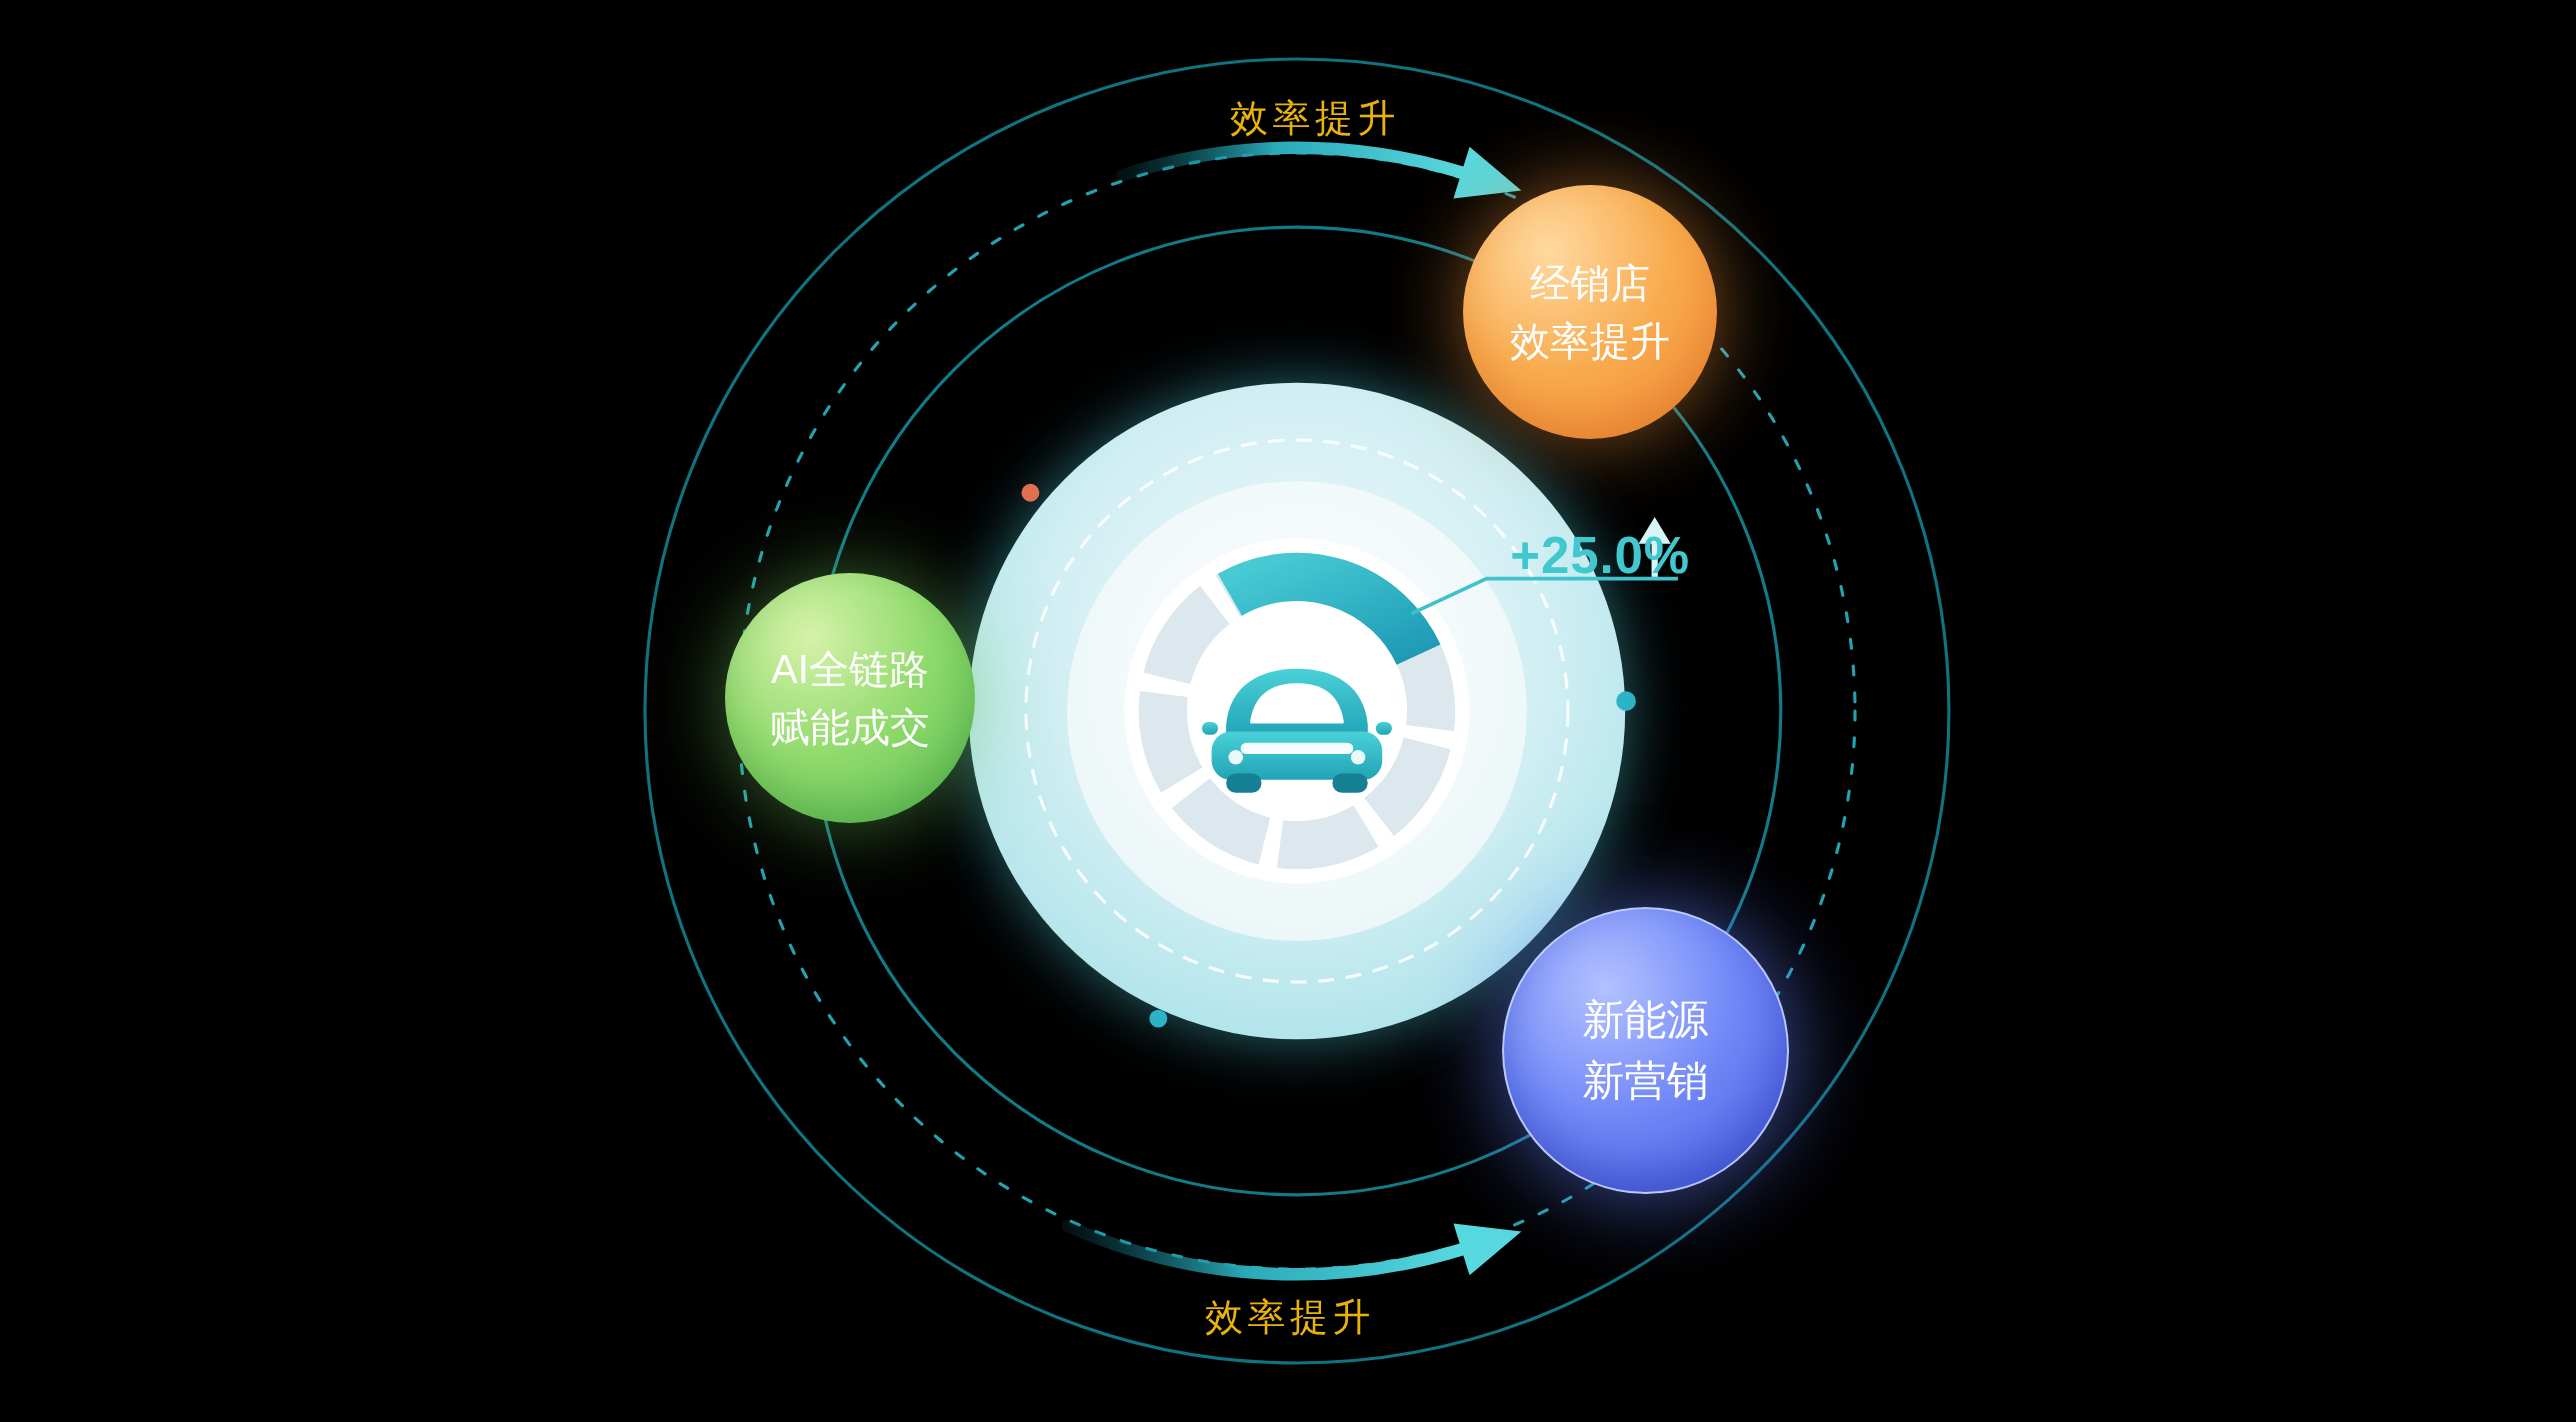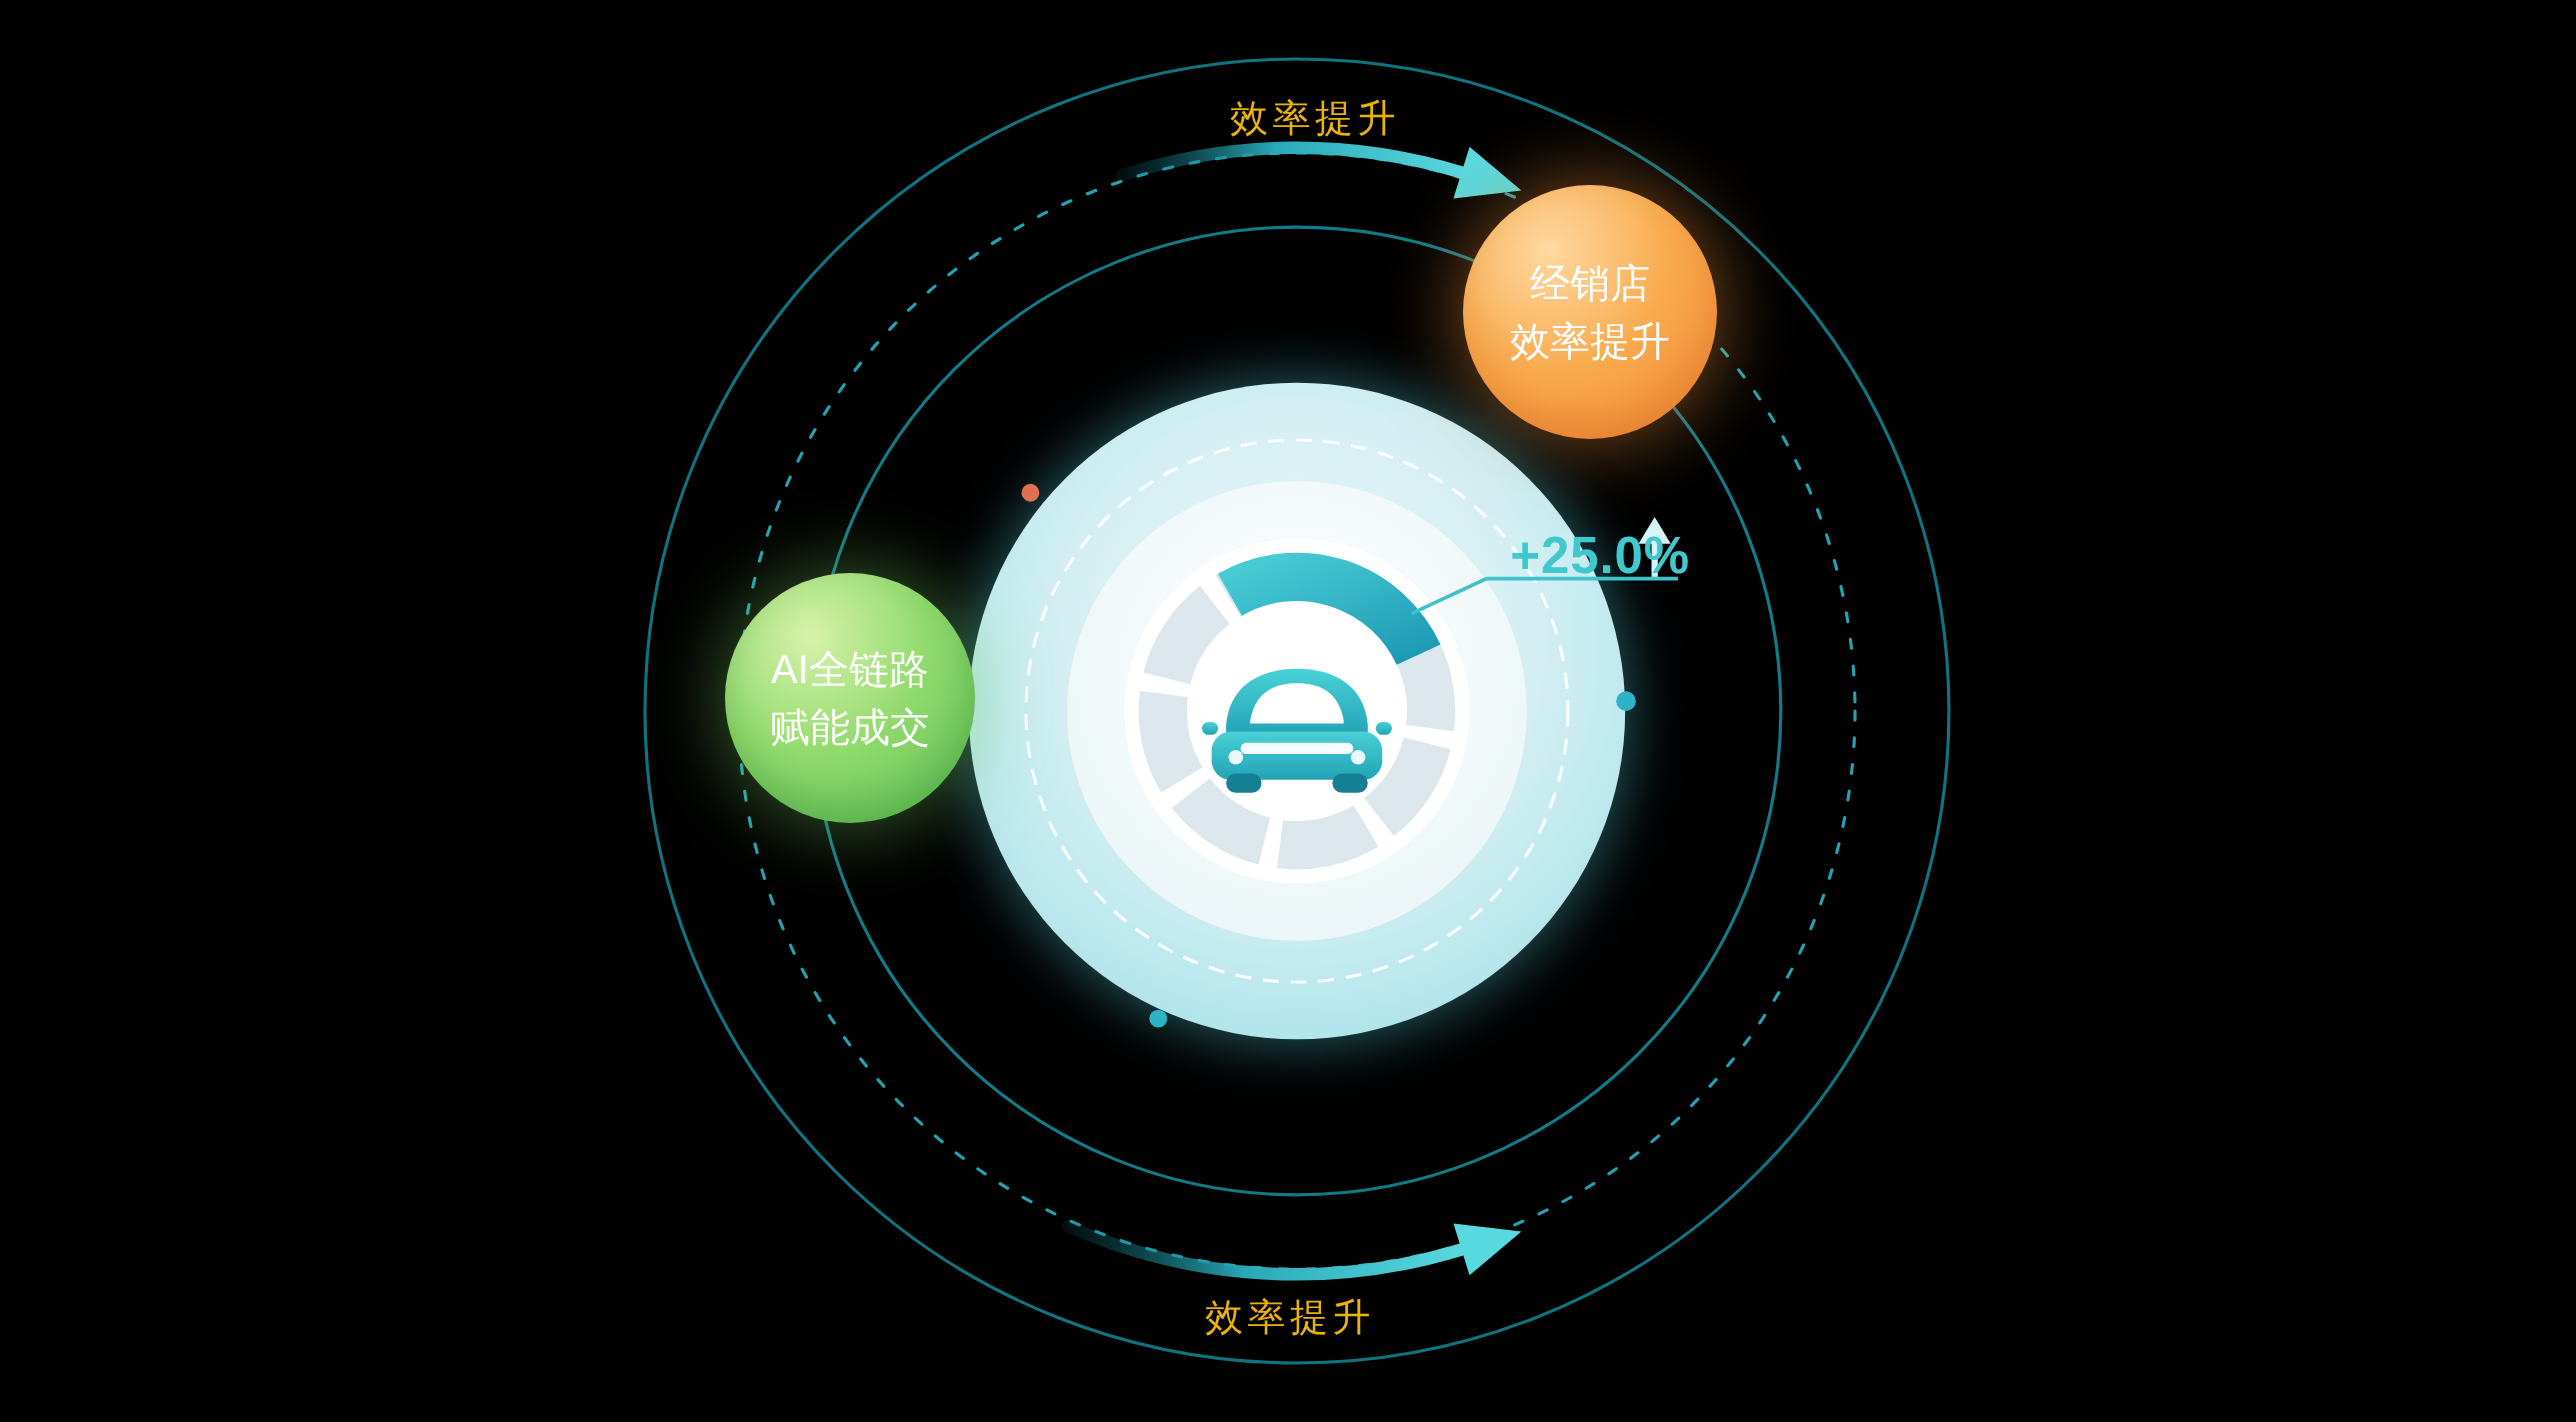--- a/index.html
+++ b/index.html
@@ -177,15 +177,19 @@
   <div class="bubble bubble-dealer">
     <div>经销店</div>
     <div>效率提升</div>
   </div>
 
   <div class="bubble bubble-ai">
     <div>AI全链路</div>
     <div>赋能成交</div>
   </div>
 
+  <div class="bubble bubble-nev">
+    <div>新能源</div>
+    <div>新营销</div>
+  </div>
 
 </div>
 
 
 </body></html>

